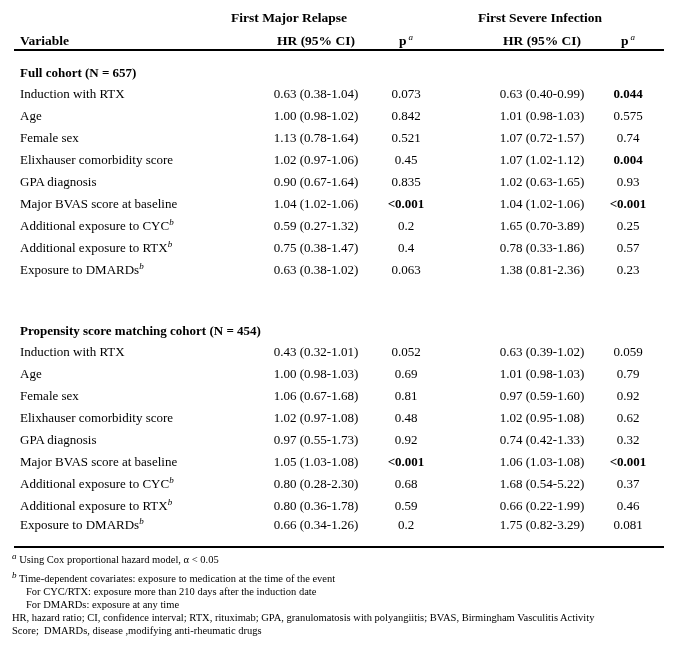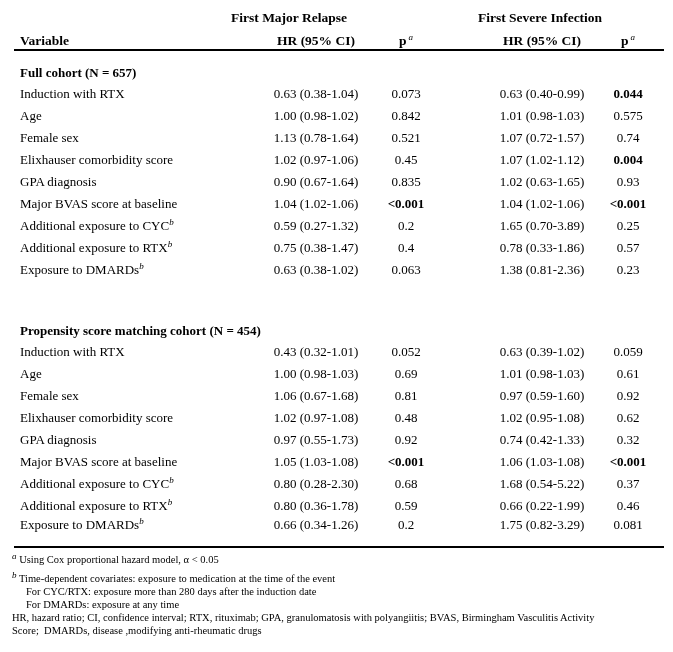--- a/index.html
+++ b/index.html
@@ -172,21 +172,21 @@
           <td class="gap-cell"></td>
           <td class="hr-cell">0.63 (0.39-1.02)</td>
           <td class="p-cell">0.059</td>
         </tr>
         <tr>
           <td class="var-cell">Age</td>
           <td class="hr-cell">1.00 (0.98-1.03)</td>
           <td class="p-cell">0.69</td>
           <td class="gap-cell"></td>
           <td class="hr-cell">1.01 (0.98-1.03)</td>
-          <td class="p-cell">0.61</td>
+          <td class="p-cell">0.79</td>
         </tr>
         <tr>
           <td class="var-cell">Female sex</td>
           <td class="hr-cell">1.06 (0.67-1.68)</td>
           <td class="p-cell">0.81</td>
           <td class="gap-cell"></td>
           <td class="hr-cell">0.97 (0.59-1.60)</td>
           <td class="p-cell">0.92</td>
         </tr>
         <tr>
@@ -237,17 +237,17 @@
           <td class="hr-cell">1.75 (0.82-3.29)</td>
           <td class="p-cell">0.081</td>
         </tr>
       </tbody>
     </table>
 </div>
 
 <div class="footnotes">
   <div class="fn-line"><sup class="fn-sup">a</sup> <span>Using Cox proportional hazard model, α &lt; 0.05</span></div>
   <div class="fn-line fn-b"><sup class="fn-sup">b</sup> <span>Time-dependent covariates: exposure to medication at the time of the event</span></div>
-  <div class="fn-line fn-indent">For CYC/RTX: exposure more than 280 days after the induction date</div>
+  <div class="fn-line fn-indent">For CYC/RTX: exposure more than 210 days after the induction date</div>
   <div class="fn-line fn-indent">For DMARDs: exposure at any time</div>
   <div class="fn-line">HR, hazard ratio; CI, confidence interval; RTX, rituximab; GPA, granulomatosis with polyangiitis; BVAS, Birmingham Vasculitis Activity</div>
   <div class="fn-line">Score;  DMARDs, disease ,modifying anti-rheumatic drugs</div>
 </div>
 
 </body></html>

